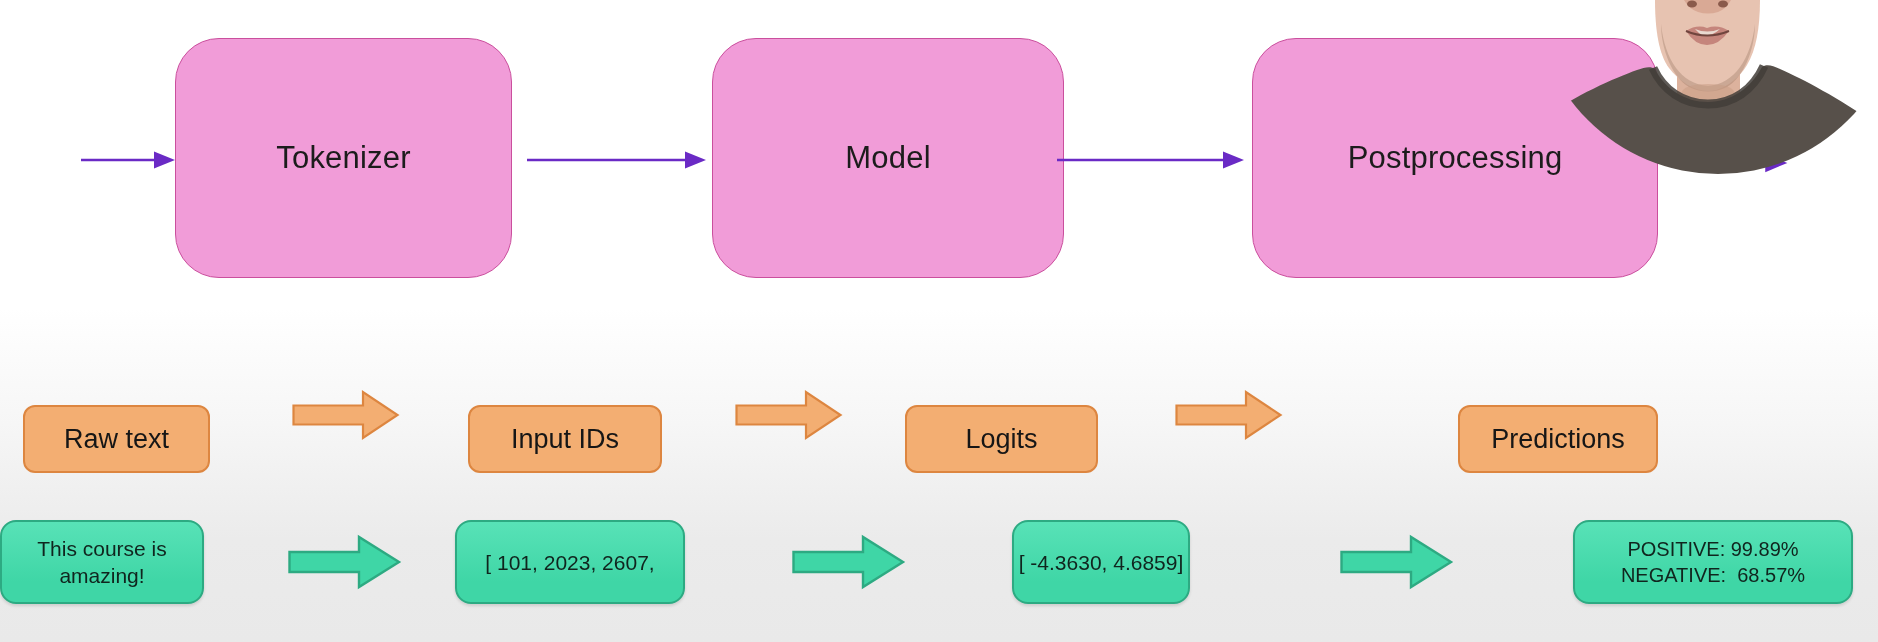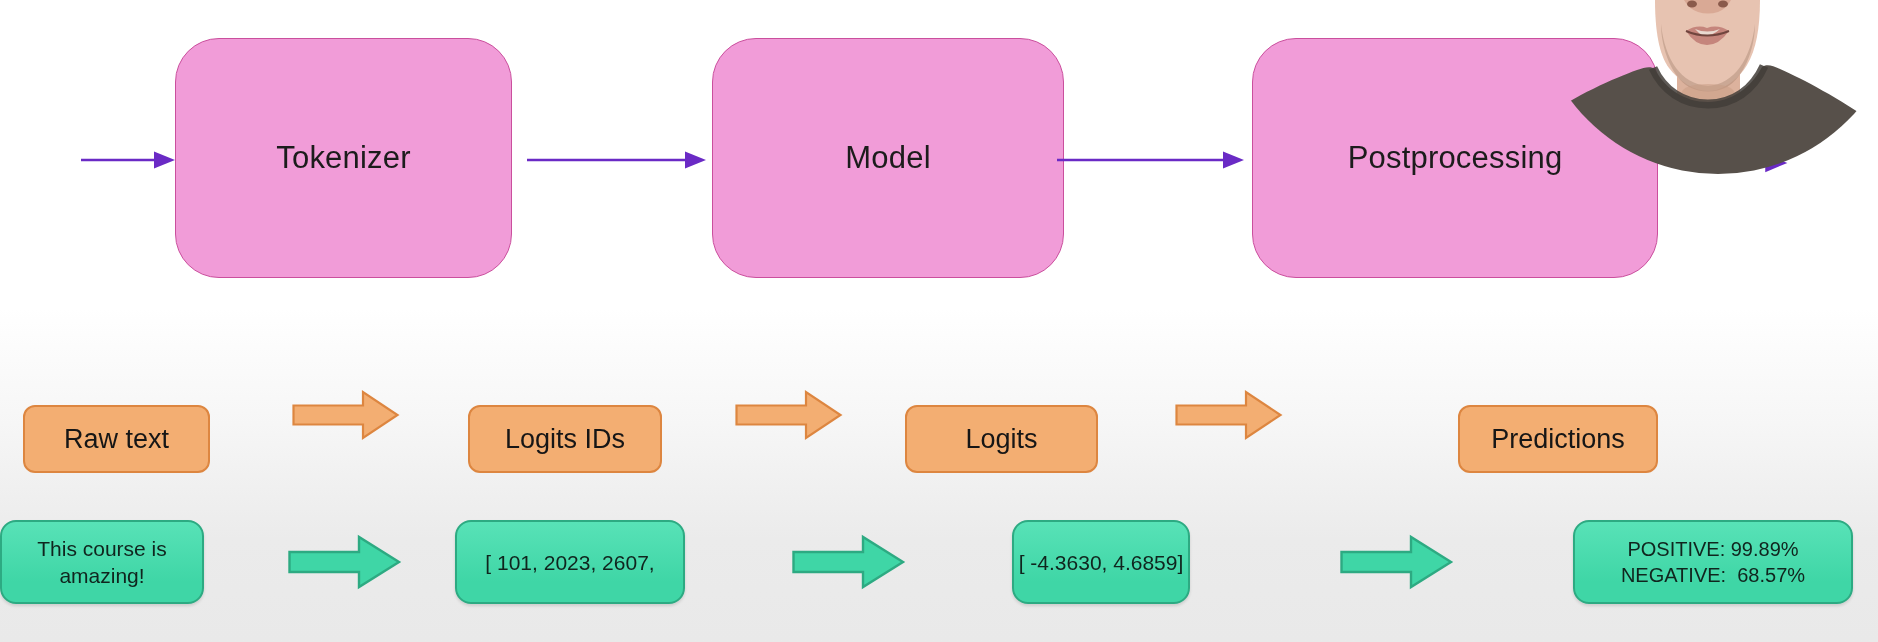--- a/index.html
+++ b/index.html
@@ -81,21 +81,21 @@
 
   <div class="artifact" style="left:23px;width:187px">
     <span class="artifact-label">Raw text</span>
   </div>
 
   <svg class="barrow" style="left:292px;top:389px" width="108" height="52" viewBox="0 0 108 52">
     <polygon points="1.5,16.5 71,16.5 71,3 105.5,26 71,49 71,35.5 1.5,35.5" fill="var(--artifact-fill)" stroke="var(--artifact-border)" stroke-width="2.2"></polygon>
   </svg>
 
   <div class="artifact" style="left:468px;width:194px">
-    <span class="artifact-label">Logits IDs</span>
+    <span class="artifact-label">Input IDs</span>
   </div>
 
   <svg class="barrow" style="left:735px;top:389px" width="108" height="52" viewBox="0 0 108 52">
     <polygon points="1.5,16.5 71,16.5 71,3 105.5,26 71,49 71,35.5 1.5,35.5" fill="var(--artifact-fill)" stroke="var(--artifact-border)" stroke-width="2.2"></polygon>
   </svg>
 
   <div class="artifact" style="left:905px;width:193px">
     <span class="artifact-label">Logits</span>
   </div>
 

